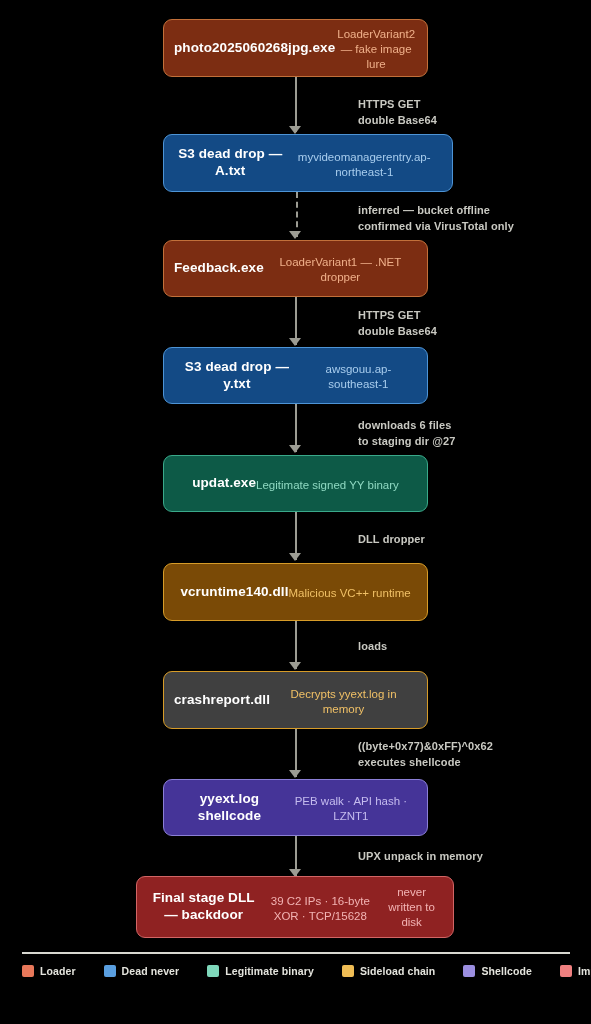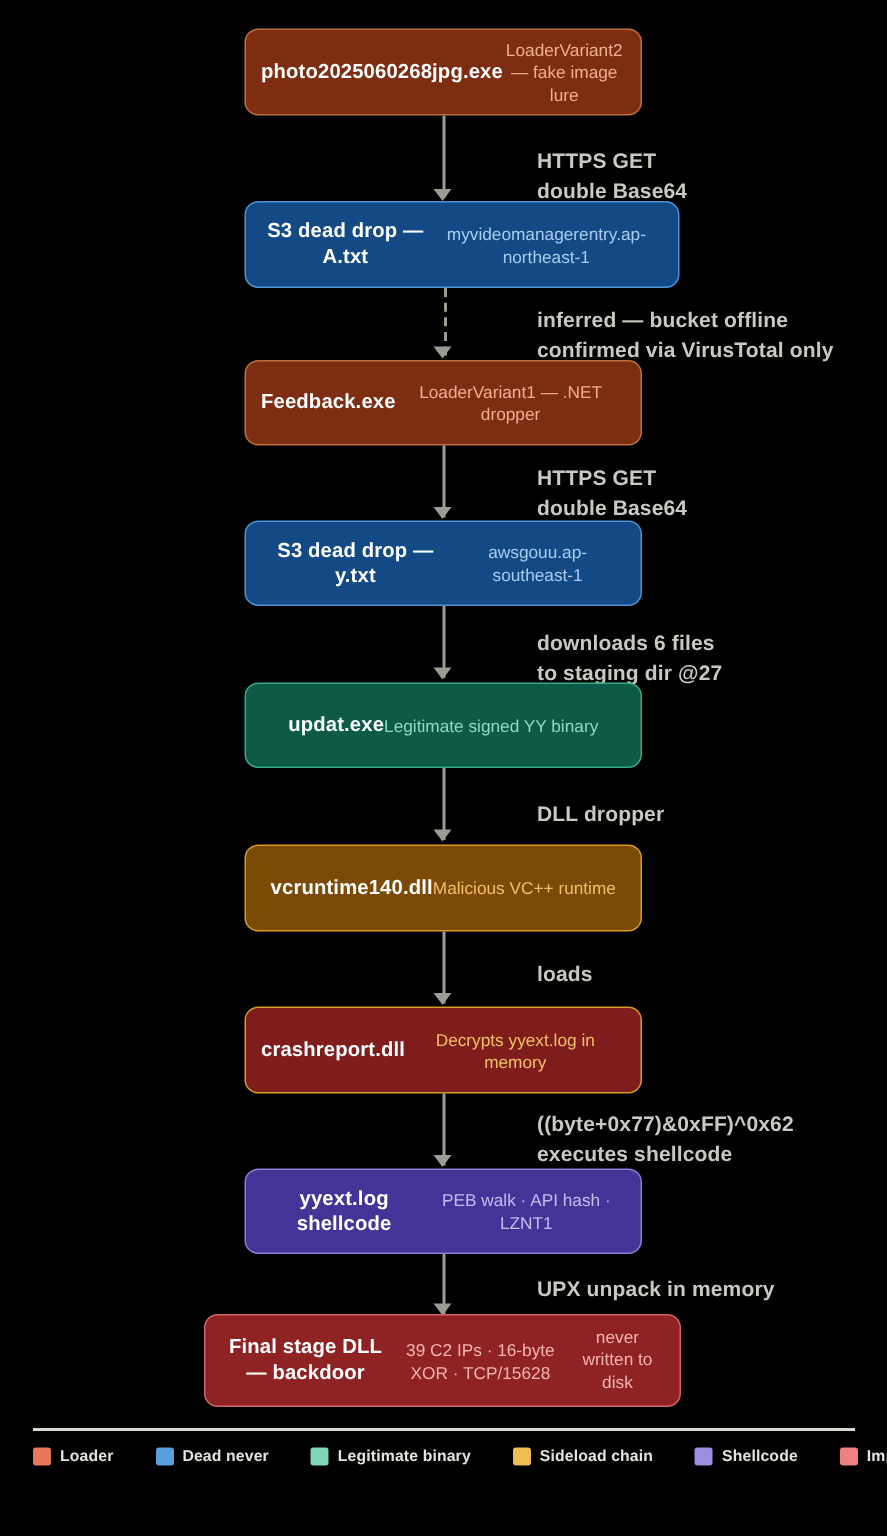--- a/index.html
+++ b/index.html
@@ -72,21 +72,21 @@
     width: 0; height: 0;
     border-left: 6px solid transparent;
     border-right: 6px solid transparent;
     border-top: 8px solid #9c9c93;
   }
 
   .elabel {
     position: absolute;
     left: 358px;
     color: #c9c9c2;
-    font-size: 14px;
+    font-size: 11px;
     font-weight: bold;
     line-height: 1.45;
     white-space: pre-line;
     letter-spacing: 0.1px;
   }
 
   
   .legend {
     position: absolute;
     left: 22px;
@@ -190,21 +190,21 @@
 
     <div class="node" style="left:163px; top:563px; width:265px; height:58px; background:#7a4a06; border-color:#d79c28;">
       <div class="title">vcruntime140.dll</div>
       <div class="sub" style="color:#f0c066;">Malicious VC++ runtime</div>
     </div>
 
     <div class="conn" style="top:621px; height:48px;"></div>
     <div class="arrow" style="top:662px;"></div>
     <div class="elabel" style="top:639px;">loads</div>
 
-    <div class="node" style="left:163px; top:671px; width:265px; height:58px; background:#7f1d1d; border-color:#d79c28;">
+    <div class="node" style="left:163px; top:671px; width:265px; height:58px; background:#404040; border-color:#d79c28;">
       <div class="title">crashreport.dll</div>
       <div class="sub" style="color:#f0c066;">Decrypts yyext.log in memory</div>
     </div>
 
     <div class="conn" style="top:729px; height:48px;"></div>
     <div class="arrow" style="top:770px;"></div>
     <div class="elabel" style="top:739px;">((byte+0x77)&amp;0xFF)^0x62
 executes shellcode</div>
 
     <div class="node" style="left:163px; top:779px; width:265px; height:57px; background:#453498; border-color:#8b7fd6;">

